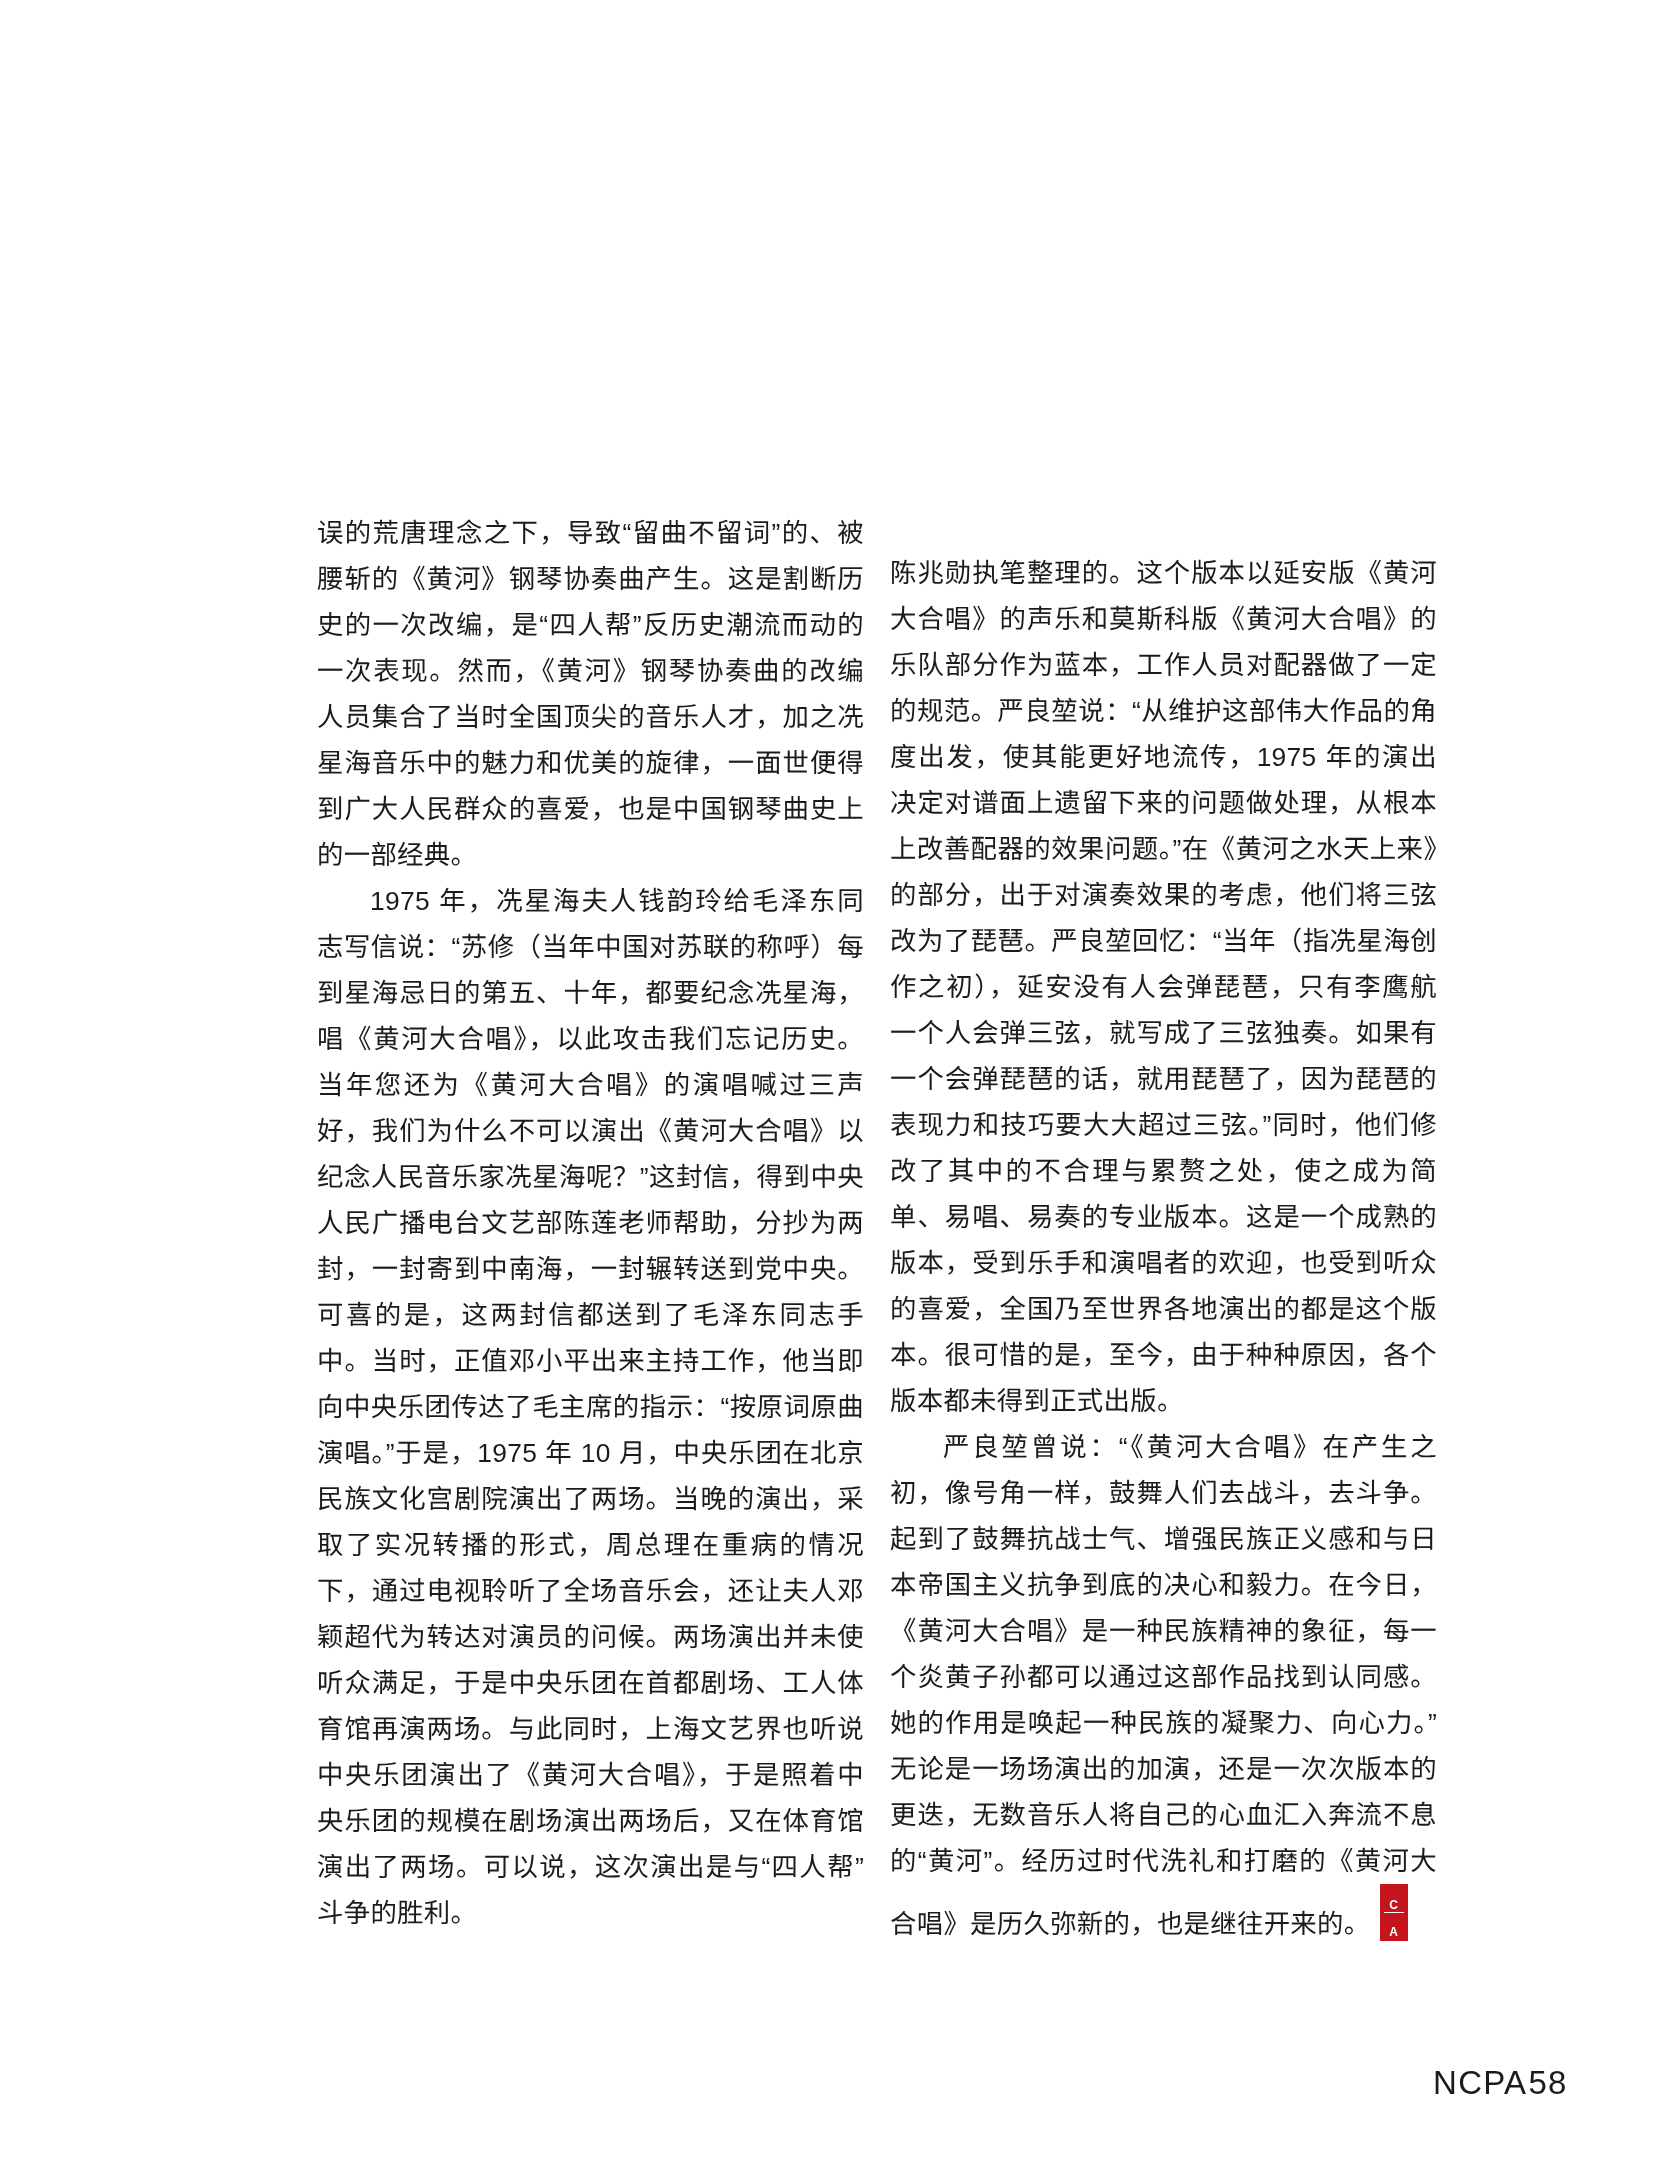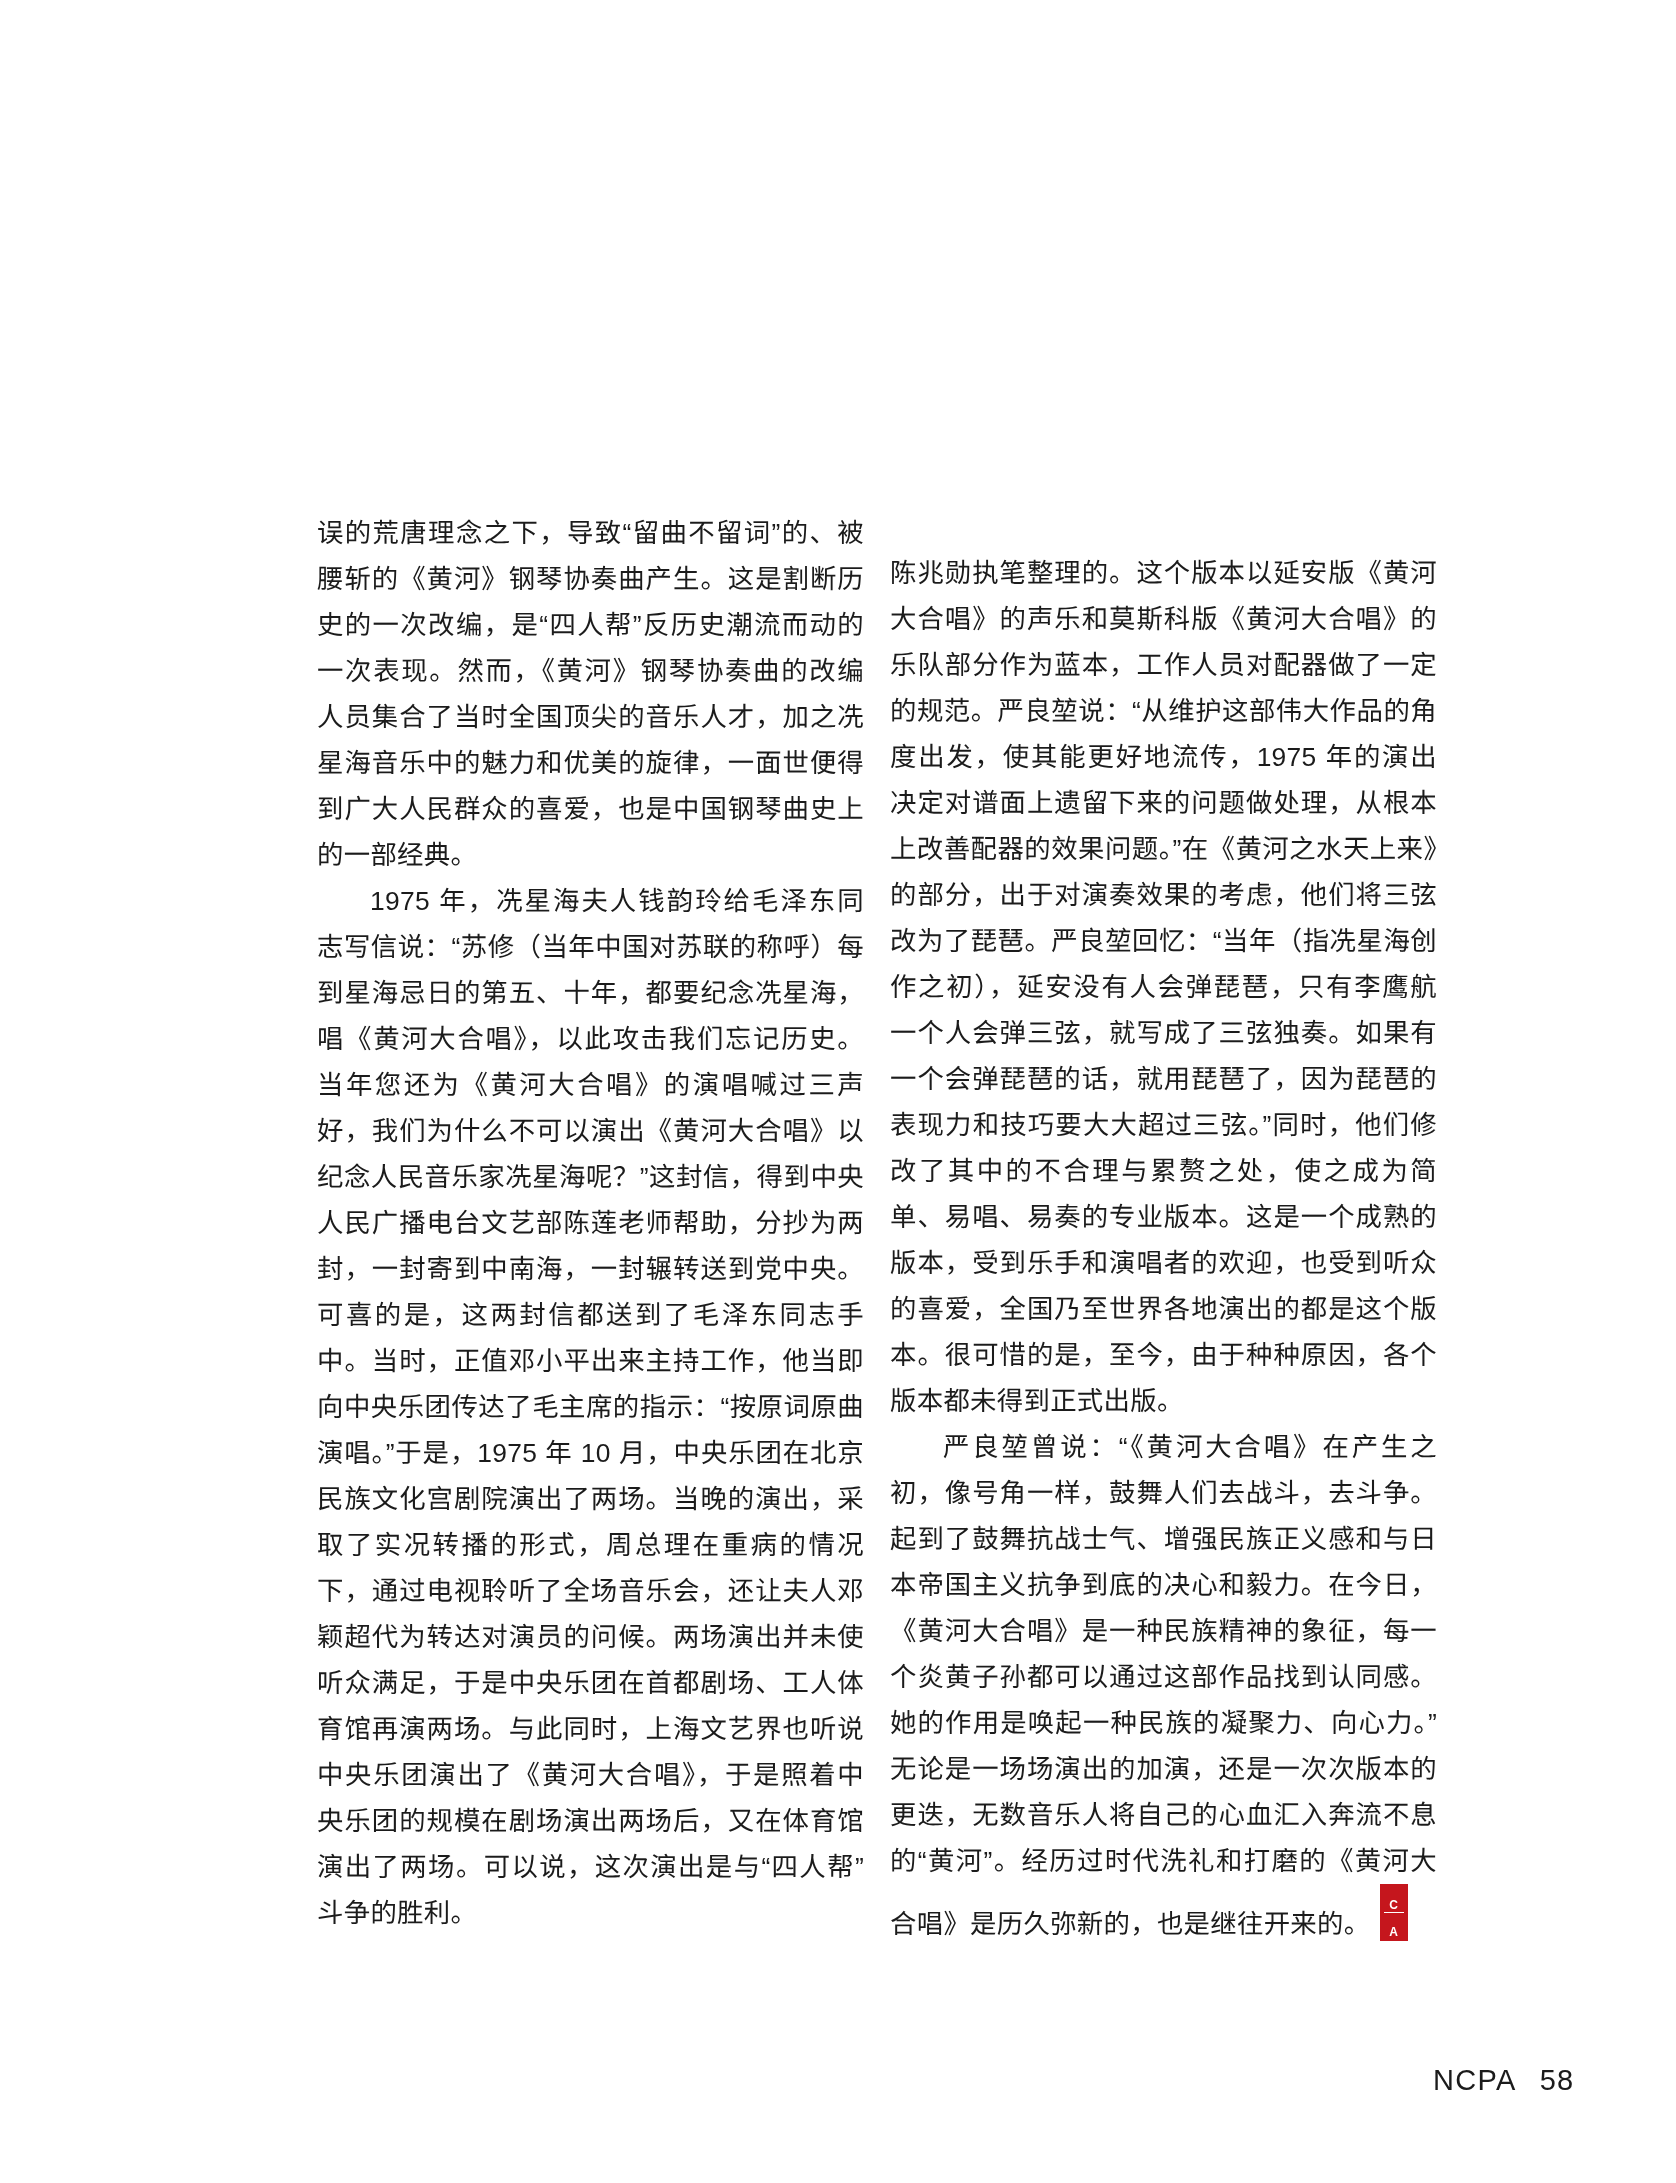--- a/index.html
+++ b/index.html
@@ -42,22 +42,22 @@
     margin-left:9.2px;
     padding:1.3px 0 2px 0;
   }
   .stamp .stamp-line1{display:block;border-bottom:1.3px solid #ffffff;margin:0 4px;}
   .stamp .stamp-line2{display:block;}
   .footer{
     position:absolute;
     left:1433px;
     top:2064px;
     display:flex;
-    gap:23px;
-    font-size:29px;
+    gap:1px;
+    font-size:33px;
     letter-spacing:1.3px;
     color:var(--text-color);
   }
 </style>
 </head>
 <body>
 
 <div class="page">
 
   <div class="column column-left">

